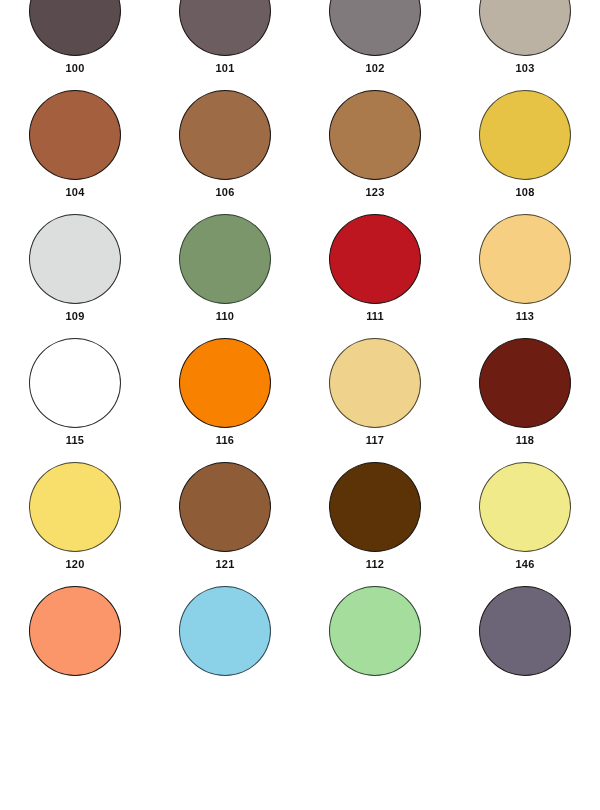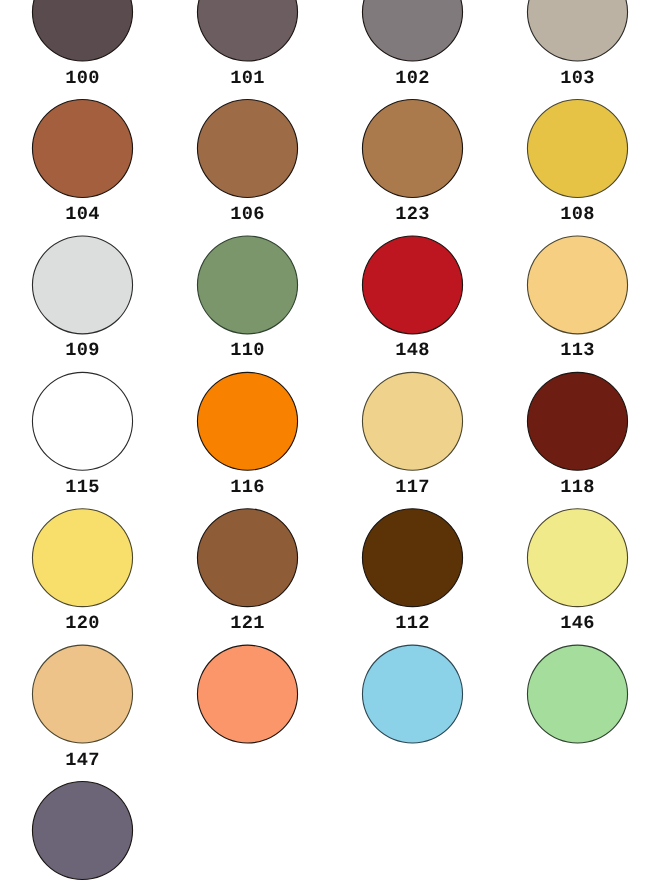--- a/index.html
+++ b/index.html
@@ -51,27 +51,27 @@
 
   
   .swatch-dot.outline-neutral { border-color: #2b2b2b; }
   .swatch-dot.outline-olive   { border-color: #4a4630; }
   .swatch-dot.outline-green   { border-color: #2f4230; }
   .swatch-dot.outline-blue    { border-color: #2c4652; }
   .swatch-dot.outline-dark    { border-color: #1b1512; }
 
   .swatch-label {
     margin-top: 7px;
-    font-size: 17px;
+    font-size: 11px;
     font-weight: bold;
     color: #121212;
     letter-spacing: 0.2px;
     line-height: 1;
     text-align: left;
-    font-family: Liberation Mono, monospace;
+    font-family: Liberation Sans, sans-serif;
   }
   .swatch-label.is-empty { visibility: hidden; }
 </style>
 </head>
 <body>
 
 <div id="swatch-grid">
     <div class="swatch-cell">
       <div class="swatch-dot outline-dark" title="100 — dark plum grey #5a4c4e" style="background: rgb(90, 76, 78);"></div>
       <div class="swatch-label">100</div>
@@ -107,21 +107,21 @@
     <div class="swatch-cell">
       <div class="swatch-dot outline-neutral" title="109 — light grey #dcdddd" style="background: rgb(220, 221, 221);"></div>
       <div class="swatch-label">109</div>
     </div>
     <div class="swatch-cell">
       <div class="swatch-dot outline-green" title="110 — sage green #7b966b" style="background: rgb(123, 150, 107);"></div>
       <div class="swatch-label">110</div>
     </div>
     <div class="swatch-cell">
       <div class="swatch-dot outline-dark" title="111 — crimson red #bd1620" style="background: rgb(189, 22, 32);"></div>
-      <div class="swatch-label">148</div>
+      <div class="swatch-label">111</div>
     </div>
     <div class="swatch-cell">
       <div class="swatch-dot outline-olive" title="113 — pale gold #f7cf82" style="background: rgb(247, 207, 130);"></div>
       <div class="swatch-label">113</div>
     </div>
     <div class="swatch-cell">
       <div class="swatch-dot outline-neutral" title="115 — white #ffffff" style="background: rgb(255, 255, 255);"></div>
       <div class="swatch-label">115</div>
     </div>
     <div class="swatch-cell">
@@ -146,24 +146,20 @@
     </div>
     <div class="swatch-cell">
       <div class="swatch-dot outline-dark" title="135 — dark chocolate #5c3306" style="background: rgb(92, 51, 6);"></div>
       <div class="swatch-label">112</div>
     </div>
     <div class="swatch-cell">
       <div class="swatch-dot outline-olive" title="146 — pale lemon #f0ea8a" style="background: rgb(240, 234, 138);"></div>
       <div class="swatch-label">146</div>
     </div>
     <div class="swatch-cell">
-      <div class="swatch-dot outline-olive" title="147 — light apricot #eec38a" style="background: rgb(238, 195, 138);"></div>
-      <div class="swatch-label">147</div>
-    </div>
-    <div class="swatch-cell">
       <div class="swatch-dot outline-dark" title="salmon #fa9669" style="background: rgb(250, 150, 105);"></div>
       <div class="swatch-label is-empty"></div>
     </div>
     <div class="swatch-cell">
       <div class="swatch-dot outline-blue" title="sky blue #8bd2e8" style="background: rgb(139, 210, 232);"></div>
       <div class="swatch-label is-empty"></div>
     </div>
     <div class="swatch-cell">
       <div class="swatch-dot outline-green" title="mint green #a4dd9c" style="background: rgb(164, 221, 156);"></div>
       <div class="swatch-label is-empty"></div>

